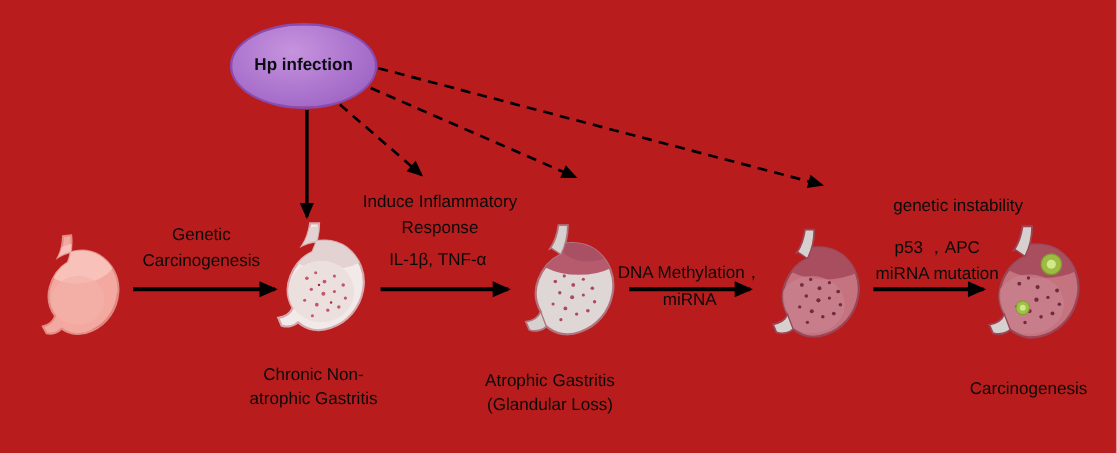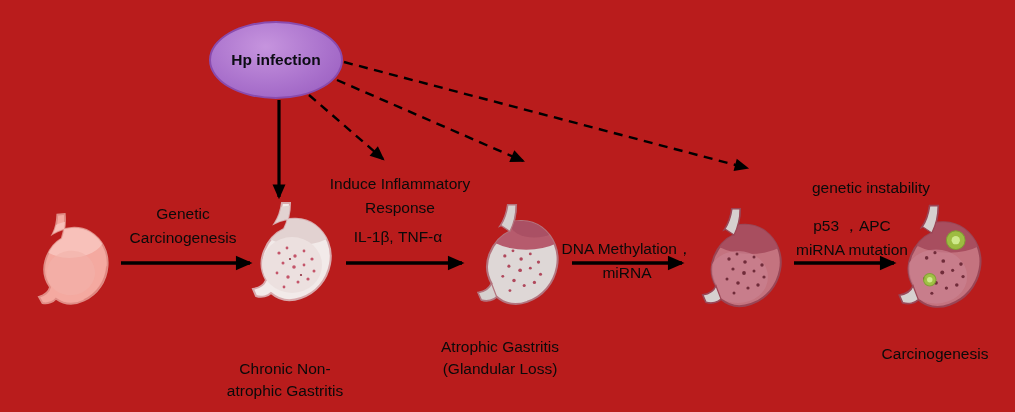--- a/index.html
+++ b/index.html
@@ -241,19 +241,19 @@
       </g>
       <g>
         <circle cx="69" cy="35" r="9" fill="#9cc93e" opacity="0.9" stroke="#7da32f" stroke-width="1"></circle>
         <circle cx="69" cy="35" r="4" fill="#cfe98b"></circle>
         <circle cx="44" cy="73" r="6" fill="#9cc93e" opacity="0.9" stroke="#7da32f" stroke-width="1"></circle>
         <circle cx="44" cy="73" r="2.6" fill="#cfe98b"></circle>
       </g>
     </svg>
   </figure>
 
-  <div class="label stage-label" style="left:285px; top:330px;margin-top:28px;">Chronic Non-
+  <div class="label stage-label" style="left:285px; top:330px;">Chronic Non-
 atrophic Gastritis</div>
   <div class="label stage-label" style="left:500px; top:336px;">Atrophic Gastritis
 (Glandular Loss)</div>
   <div class="label stage-label" style="left:935px; top:343px;">Carcinogenesis</div>
 
 </div>
 
 </body></html>

